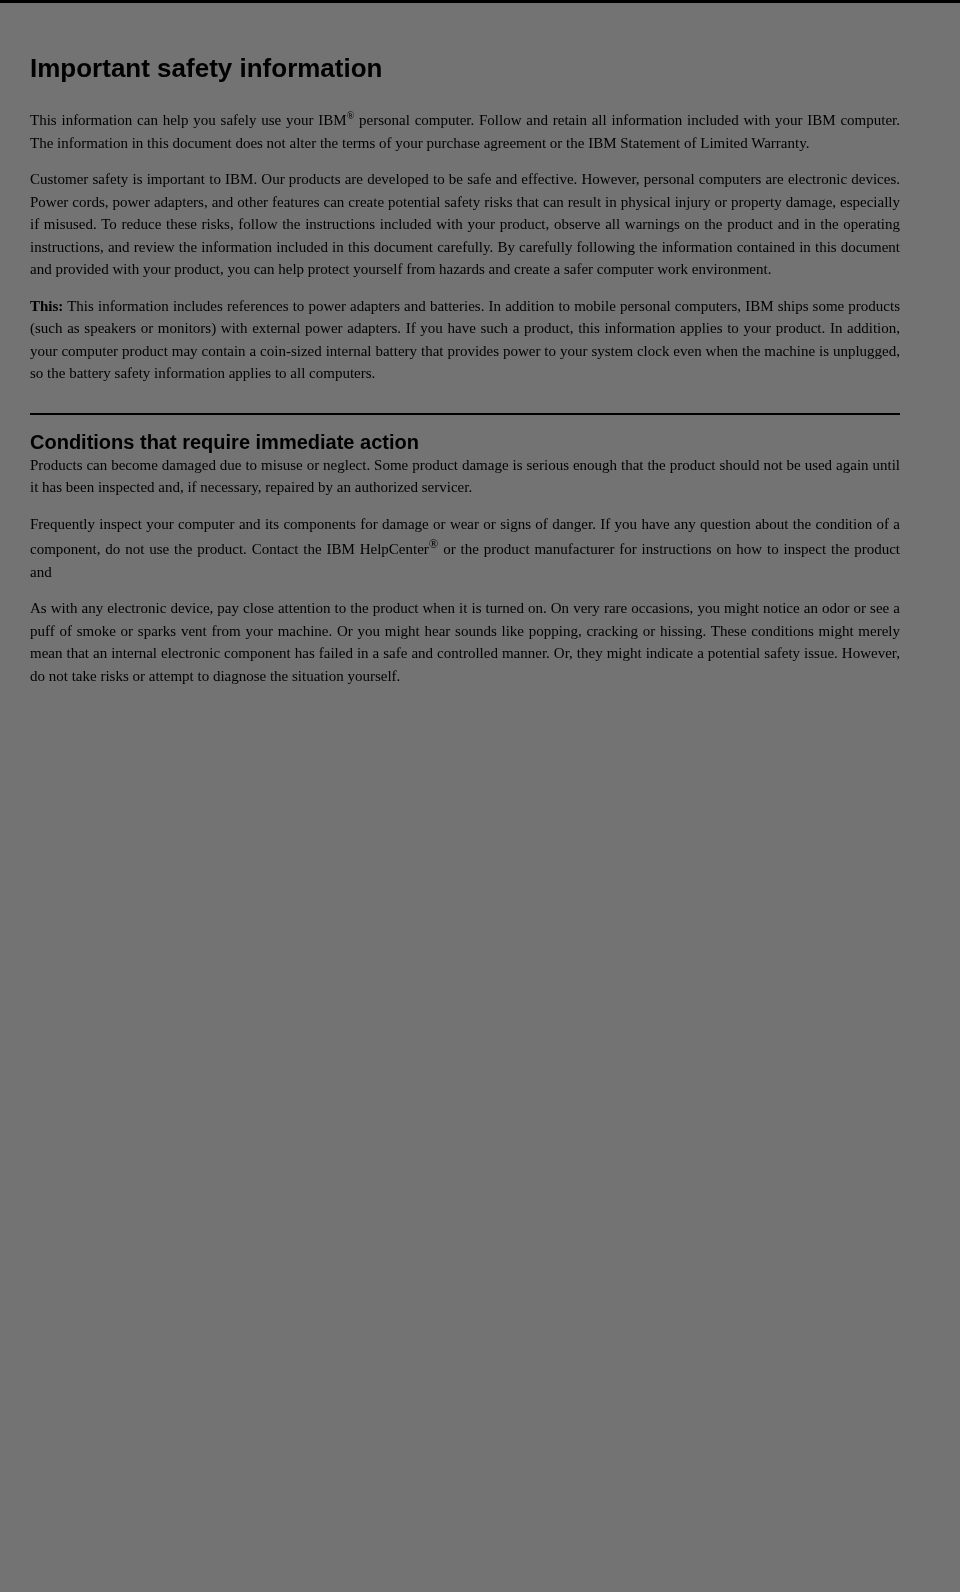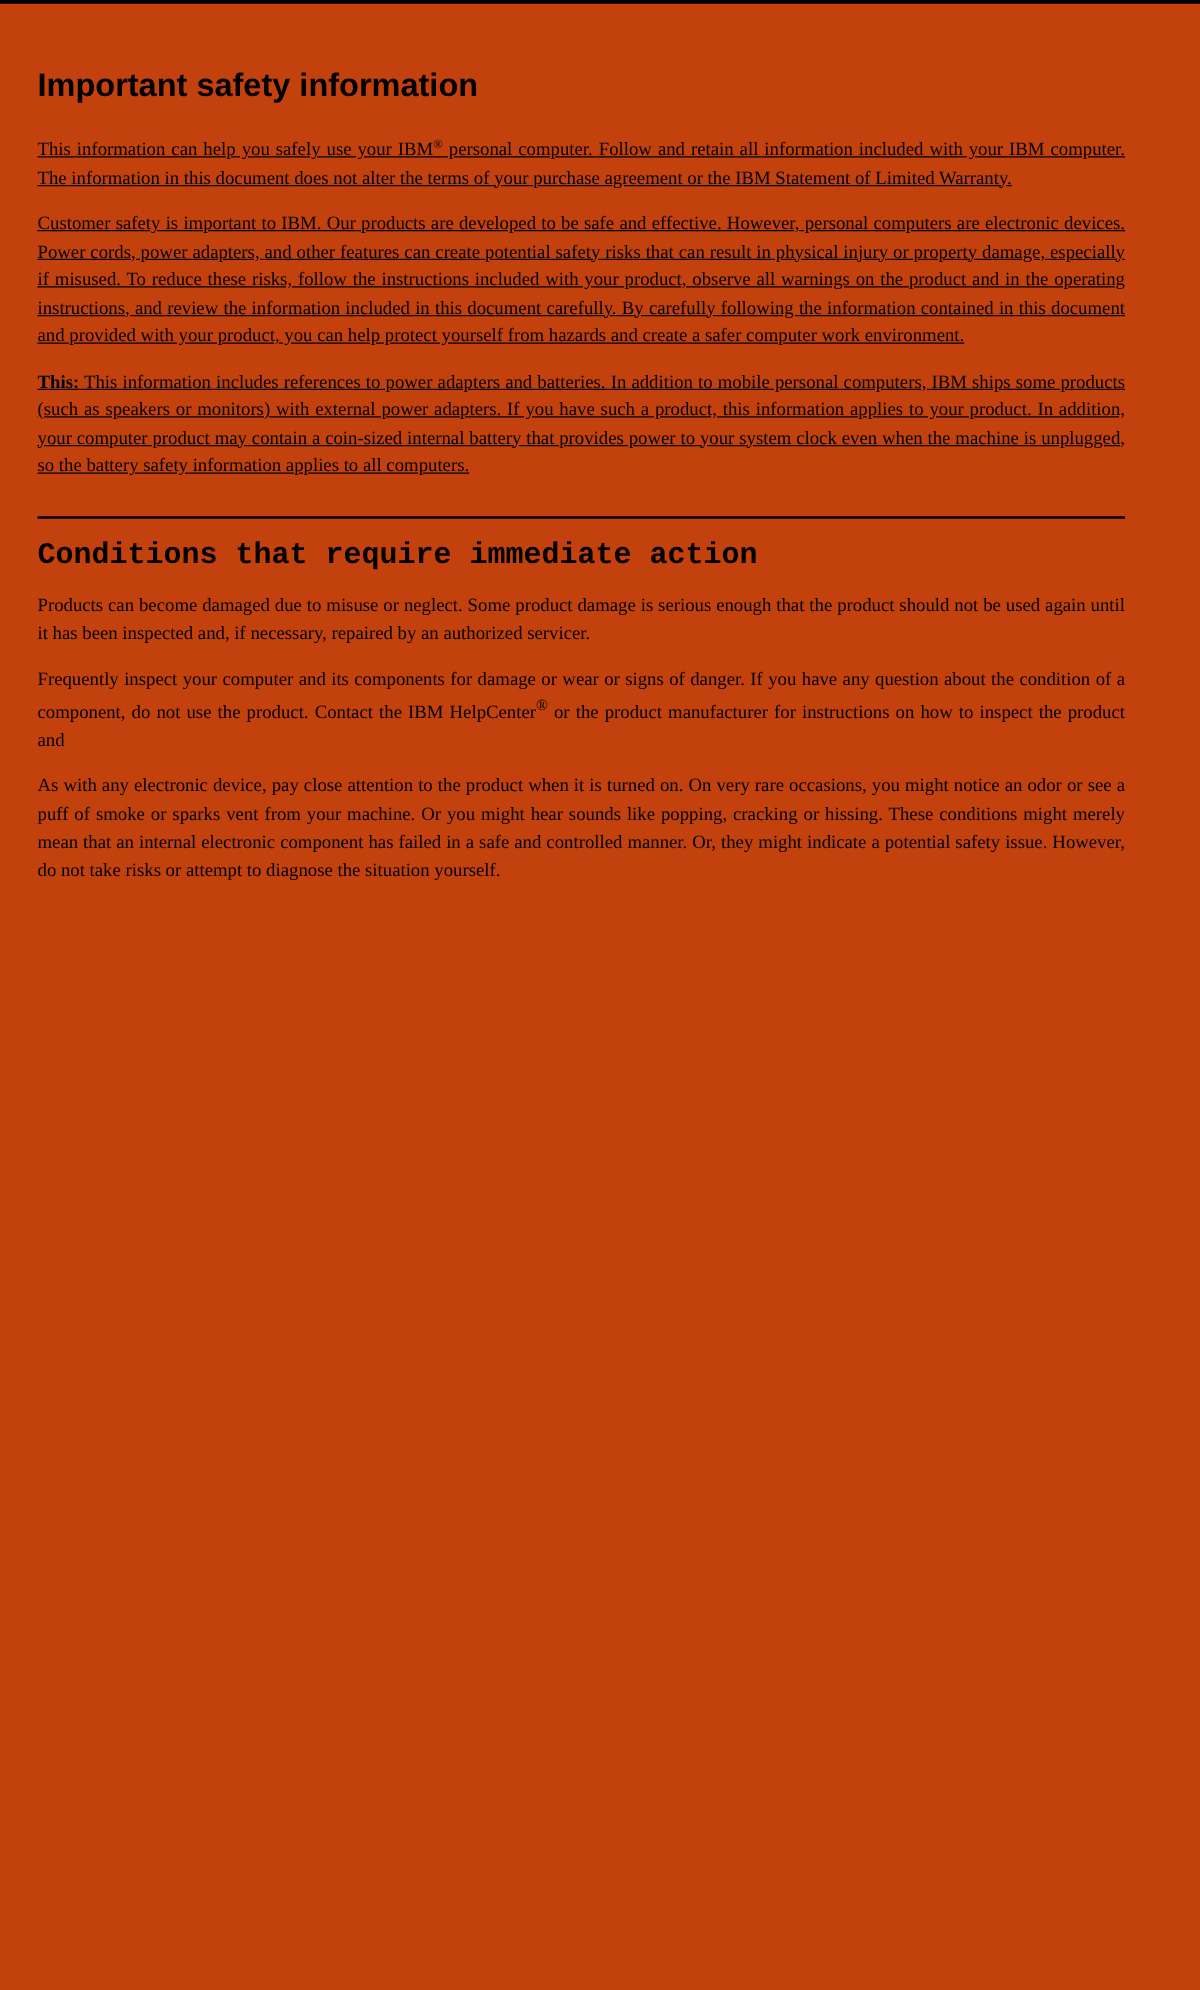--- a/index.html
+++ b/index.html
@@ -14,58 +14,56 @@
       font-size: 15px;
       color: #000000;
       width: 960px;
       min-height: 1592px;
       position: relative;
     }
 
     .page-container {
       width: 960px;
       min-height: 1592px;
-      background: #c2410c;
+      background: #737373;
       padding: 40px 60px 60px 30px;
       position: relative;
       border-top: 3px solid #000000;
     }
 
     h1.main-title {
       font-size: 26px;
       font-weight: bold;
       font-family: Arial, sans-serif;
       margin-bottom: 24px;
       margin-top: 10px;
     }
 
     .body-text {
       font-size: 15px;
       line-height: 1.5;
       margin-bottom: 14px;
       text-align: justify;
-      text-decoration: underline;
     }
 
     .body-text sup {
       font-size: 10px;
       vertical-align: super;
     }
 
     .section-divider {
       border: none;
       border-top: 2px solid #000000;
       margin: 28px 0 16px 0;
     }
 
     h2.section-title {
-      font-size: 24px;
+      font-size: 20px;
       font-weight: bold;
-      font-family: Liberation Mono, monospace;
-      margin-bottom: 16px;
+      font-family: Liberation Sans, sans-serif;
     }
 
     .bold-paragraph {
       font-weight: normal;
       font-size: 15px;
       line-height: 1.5;
       margin-bottom: 14px;
       text-align: justify;
     }
 

